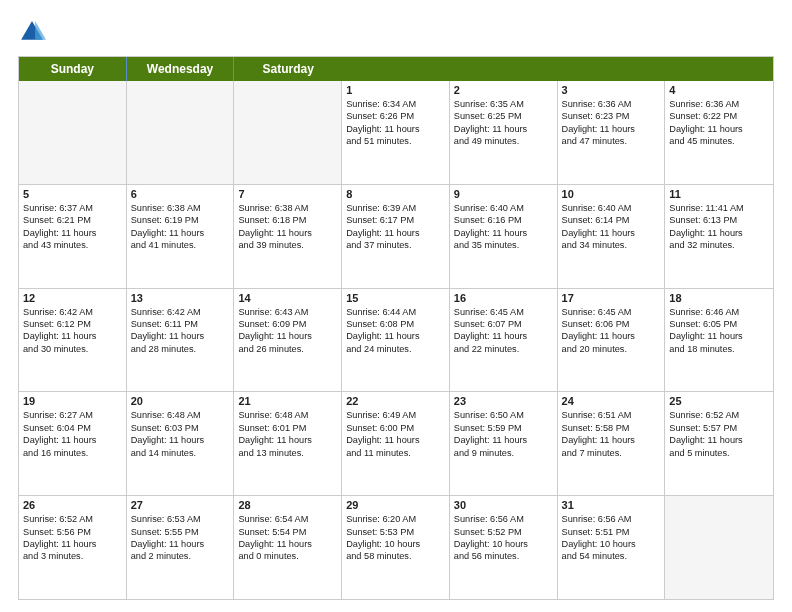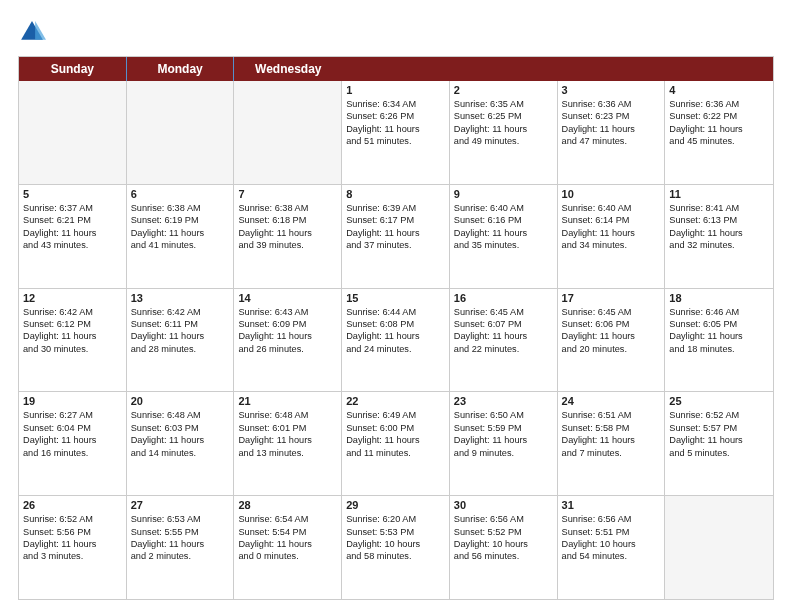--- a/index.html
+++ b/index.html
@@ -56,21 +56,21 @@
     }
     .calendar {
       flex: 1;
       display: flex;
       flex-direction: column;
       border: 1px solid #ccc;
     }
     .cal-header {
       display: grid;
       grid-template-columns: repeat(7, 1fr);
-      background: #7f1d1d;
+      background: #4d7c0f;
     }
     .cal-header-cell {
       color: #fff;
       font-size: 12px;
       font-weight: bold;
       padding: 5px 4px;
       text-align: center;
       border-right: 1px solid #5590cc;
     }
     .cal-header-cell:last-child { border-right: none; }
@@ -125,22 +125,22 @@
     </div>
     <div class="title-block">
       <div class="month-title"></div>
       <div class="location"></div>
     </div>
   </div>
 
   <div class="calendar">
     <div class="cal-header">
     <div class="cal-header-cell">Sunday</div>
-        <div class="cal-header-cell">Monday</div>
         <div class="cal-header-cell">Wednesday</div>
+        <div class="cal-header-cell">Saturday</div>
       </div>
     <div class="cal-body">
     <div class="cal-row">
           <div class="cal-cell empty"></div>
           <div class="cal-cell empty"></div>
           <div class="cal-cell empty"></div>
           <div class="cal-cell">
             <span class="day-num">1</span>
             <span class="cell-line">Sunrise: 6:34 AM</span>
             <span class="cell-line">Sunset: 6:26 PM</span>
@@ -207,21 +207,21 @@
           </div>
           <div class="cal-cell">
             <span class="day-num">10</span>
             <span class="cell-line">Sunrise: 6:40 AM</span>
             <span class="cell-line">Sunset: 6:14 PM</span>
             <span class="cell-line">Daylight: 11 hours</span>
             <span class="cell-line">and 34 minutes.</span>
           </div>
           <div class="cal-cell">
             <span class="day-num">11</span>
-            <span class="cell-line">Sunrise: 8:41 AM</span>
+            <span class="cell-line">Sunrise: 11:41 AM</span>
             <span class="cell-line">Sunset: 6:13 PM</span>
             <span class="cell-line">Daylight: 11 hours</span>
             <span class="cell-line">and 32 minutes.</span>
           </div>
         </div>
         <div class="cal-row">
           <div class="cal-cell">
             <span class="day-num">12</span>
             <span class="cell-line">Sunrise: 6:42 AM</span>
             <span class="cell-line">Sunset: 6:12 PM</span>

